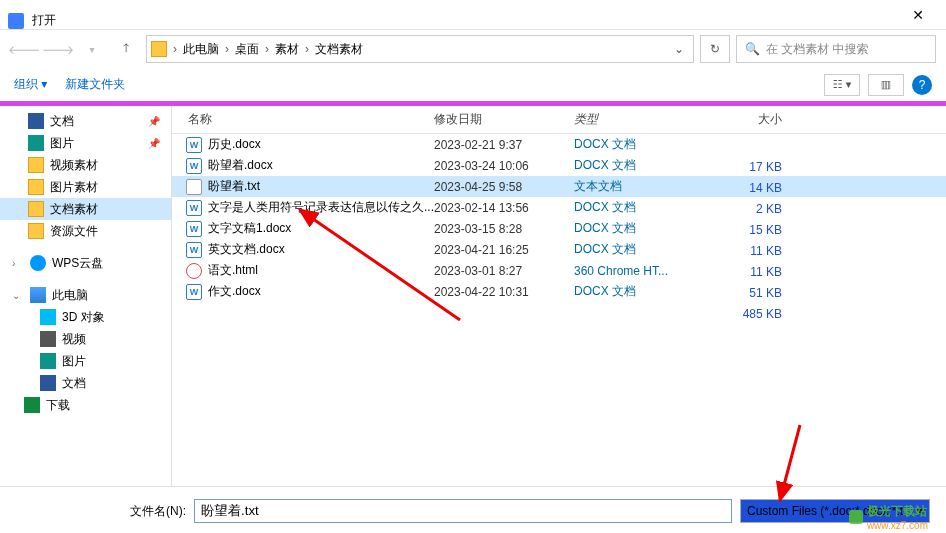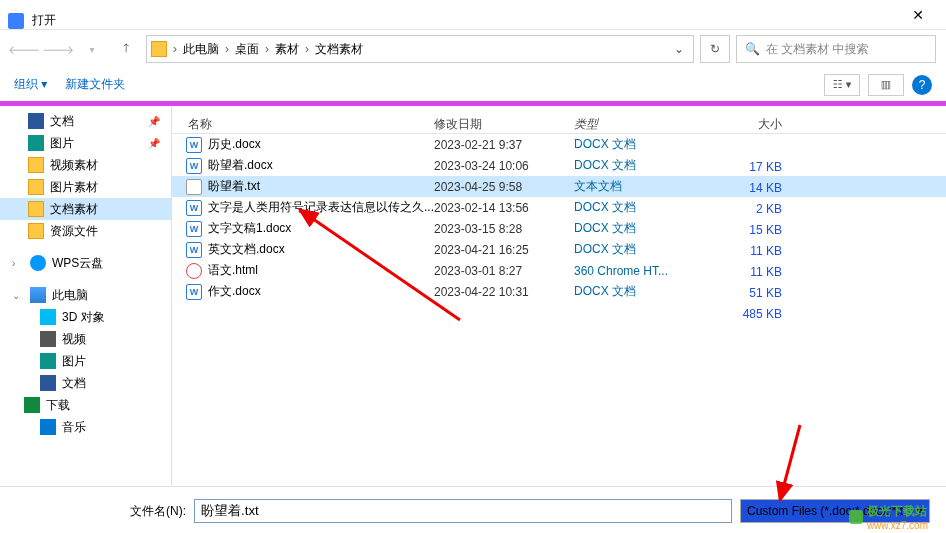--- a/index.html
+++ b/index.html
@@ -41,21 +41,21 @@
 .ticon-folder { background: #ffc843; border: 1px solid #e0a020; }
 .ticon-wps { background: #0098ff; border-radius: 50%; }
 .ticon-pc { background: linear-gradient(#4aa3ff,#2b7fd4); }
 .ticon-3d { background: #00bcf2; }
 .ticon-video { background: #555; }
 .ticon-down { background: #10893e; }
 .ticon-music { background: #0078d4; }
 .tree-pin { color: #888; font-size: 10px; margin-left: auto; margin-right: 10px; }
 
 .filelist { flex: 1; display: flex; flex-direction: column; }
-.fl-header { height: 28px; display: flex; align-items: flex-end; border-bottom: 1px solid #e5e5e5; color: #444; }
+.fl-header { height: 28px; display: flex; align-items: center; border-bottom: 1px solid #e5e5e5; color: #444; }
 .col-name { width: 262px; padding-left: 16px; }
 .col-date { width: 140px; }
 .col-type { width: 136px; font-style: italic; }
 .col-size { width: 90px; text-align: right; padding-right: 18px; }
 .fl-body { flex: 1; overflow: auto; }
 .fl-row { height: 21px; display: flex; align-items: center; cursor: pointer; }
 .fl-row.selected { background: #cce8ff; }
 .fl-icon { width: 16px; height: 16px; margin-left: 14px; margin-right: 6px; flex-shrink: 0; display: flex; align-items: center; justify-content: center; font-size: 9px; font-weight: bold; border-radius: 2px; }
 .fi-docx { background: #fff; border: 1px solid #2b7cd3; color: #2b7cd3; }
 .fi-txt { background: #fff; border: 1px solid #999; }
@@ -172,24 +172,20 @@
         <div class="tree-icon ticon-pic"></div>
         <span>图片</span>
       </div>
       <div class="tree-item" style="padding-left:40px">
         <div class="tree-icon ticon-doc"></div>
         <span>文档</span>
       </div>
       <div class="tree-item" style="padding-left:24px">
         <div class="tree-icon ticon-down"></div>
         <span>下载</span>
-      </div>
-      <div class="tree-item" style="padding-left:40px">
-        <div class="tree-icon ticon-music"></div>
-        <span>音乐</span>
       </div>
     </div>
 
   <div class="filelist">
     <div class="fl-header">
       <div class="col-name">名称</div>
       <div class="col-date">修改日期</div>
       <div class="col-type">类型</div>
       <div class="col-size">大小</div>
     </div>

